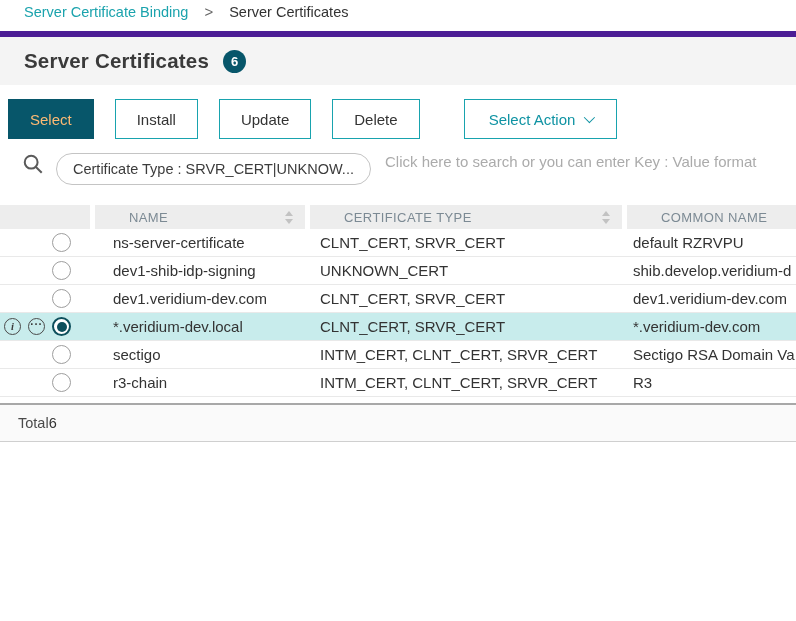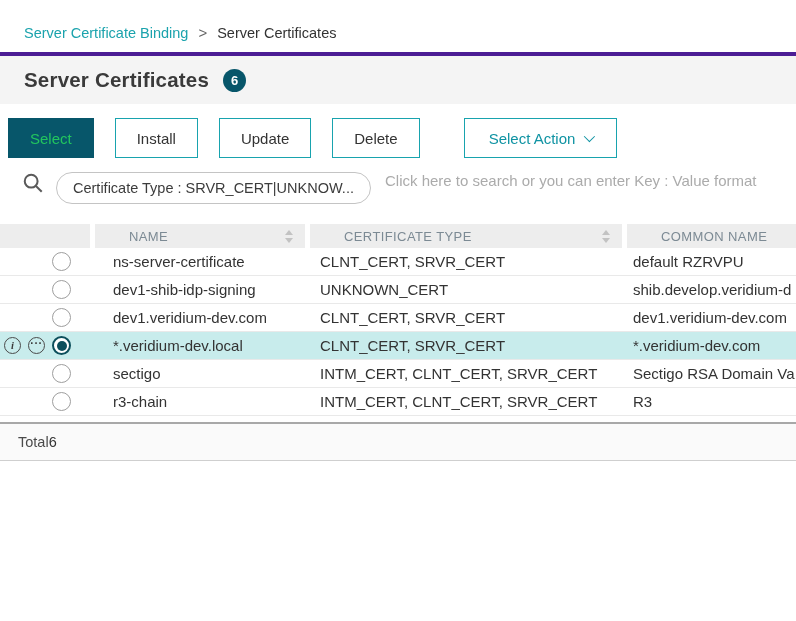--- a/index.html
+++ b/index.html
@@ -9,32 +9,32 @@
     --link:#1ba3ad;
   }
   *{box-sizing:border-box;margin:0;padding:0;}
   html,body{background:#fff;}
   body{
     width:796px;height:621px;overflow:hidden;
     font-family:"Liberation Sans","DejaVu Sans",sans-serif;
     color:#333;position:relative;
   }
   
-  .breadcrumb{padding:24px 24px 11px;border-bottom:4px solid #4c1d95;font-size:14.5px;display:flex;align-items:center;gap:10px;}
+  .breadcrumb{padding:3px 24px 11px;border-bottom:6px solid #4c1d95;font-size:14.5px;display:flex;align-items:center;gap:16px;}
   .breadcrumb a{color:var(--link);text-decoration:none;cursor:pointer;}
   .breadcrumb .sep{color:#666;font-size:15px;}
   .breadcrumb .current{color:#333;}
   
   .title-band{height:48px;background:#f4f4f4;display:flex;align-items:center;padding:0 24px;gap:14px;}
   .title-band h1{font-size:20.5px;font-weight:700;color:#3a3a3a;letter-spacing:.2px;}
   .badge{min-width:23px;height:23px;border-radius:12px;background:var(--accent-dark);color:#fff;font-size:13px;font-weight:700;display:inline-flex;align-items:center;justify-content:center;padding:0 6px;}
   
   .toolbar{padding:14px 0 14px 8px;display:flex;align-items:center;}
   .btn{height:40px;padding:0 21px;background:#fff;border:1px solid var(--accent);color:#333;font-size:15px;font-family:inherit;cursor:pointer;display:inline-flex;align-items:center;gap:9px;border-radius:0;}
-  .btn.primary{background:var(--accent-dark);border-color:var(--accent-dark);color:#22c55e;}
+  .btn.primary{background:var(--accent-dark);border-color:var(--accent-dark);color:#fdba74;}
   .btn + .btn{margin-left:21px;}
   .btn.action{margin-left:44px;color:#0f93a3;padding:0 24px;}
   .chev{width:8px;height:8px;border-right:1.8px solid currentColor;border-bottom:1.8px solid currentColor;transform:rotate(45deg) translateY(-2px);display:inline-block;}
   
   .search-row{height:52px;display:flex;align-items:flex-start;padding-left:22px;}
   .search-icon{width:22px;height:22px;display:inline-flex;flex:none;}
   .chip{margin-left:12px;border:1px solid #c4c4c4;border-radius:17px;padding:7px 16px;font-size:14.5px;color:#3c3c3c;background:#fff;cursor:pointer;white-space:nowrap;}
   .search-input{flex:1;border:none;outline:none;font-size:15px;margin-left:14px;font-family:inherit;color:#333;background:transparent;}
   .search-input::placeholder{color:#ababab;}
   

